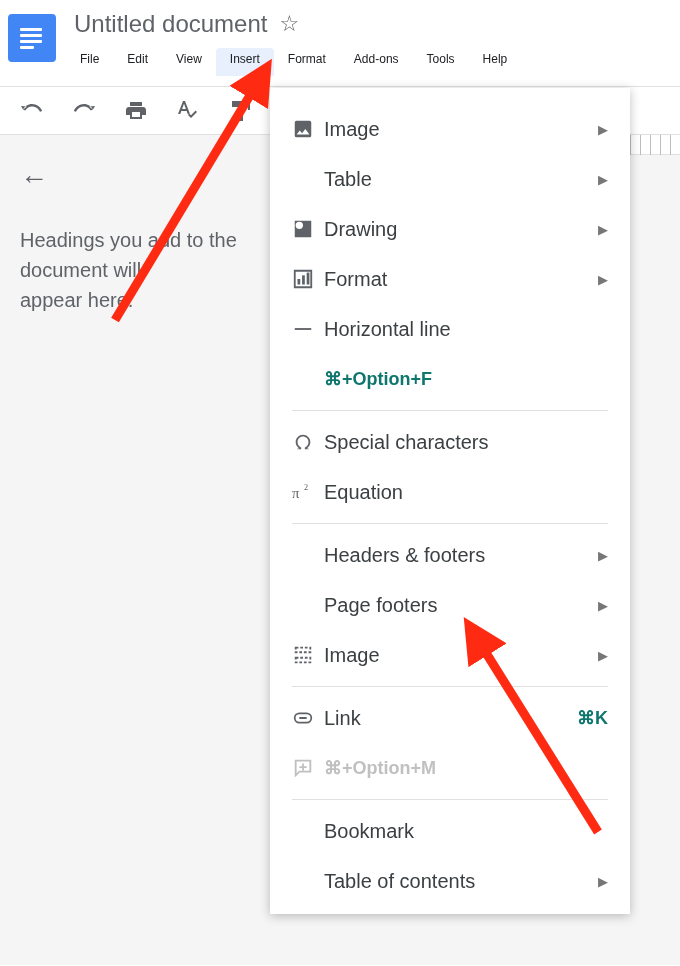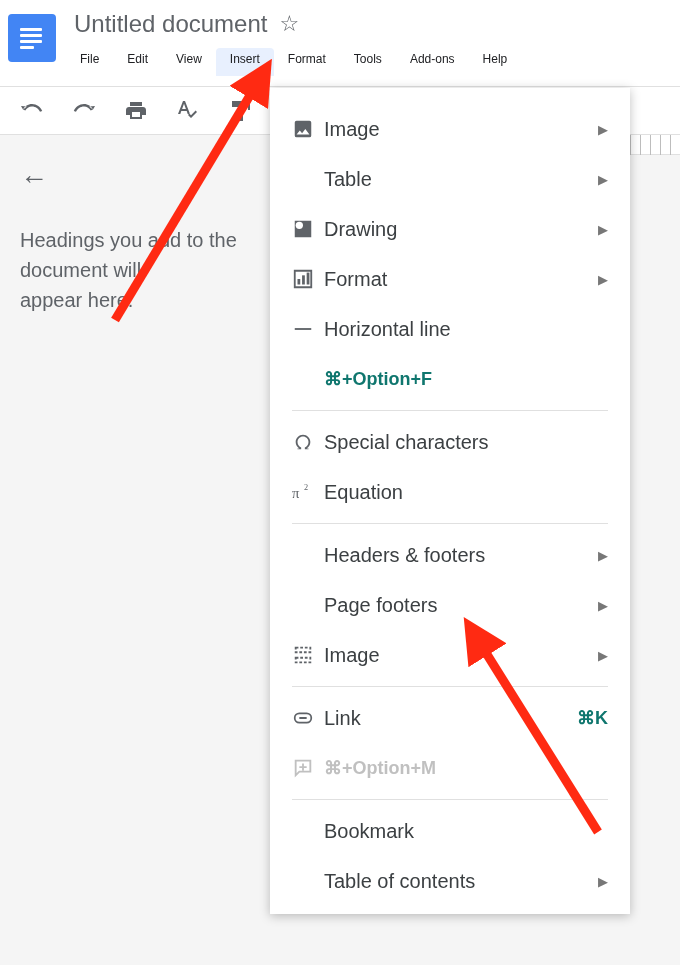--- a/index.html
+++ b/index.html
@@ -61,22 +61,22 @@
     <div class="doc-title-row">
       <span class="doc-title">Untitled document</span>
       <span class="star">☆</span>
     </div>
     <div class="menubar">
       <div class="menu-item">File</div>
       <div class="menu-item">Edit</div>
       <div class="menu-item">View</div>
       <div class="menu-item active">Insert</div>
       <div class="menu-item">Format</div>
+      <div class="menu-item">Add-ons</div>
       <div class="menu-item">Tools</div>
-      <div class="menu-item">Add-ons</div>
       <div class="menu-item">Help</div>
     </div>
   </div>
 </div>
 
 <div class="toolbar">
   <span class="tb-btn">
     <svg class="tb-icon-svg" viewBox="0 0 24 24">
         <path d="M12 5c-4 0-7.4 2.3-9 5.6l2.3 1C6.5 9.2 9 7.5 12 7.5c3.6 0 6.7 2.2 8 5.3l2.2-.9C20.6 7.9 16.7 5 12 5zm-9 5.6L1 7l6 .5-4 3.1z"></path>
       </svg>

